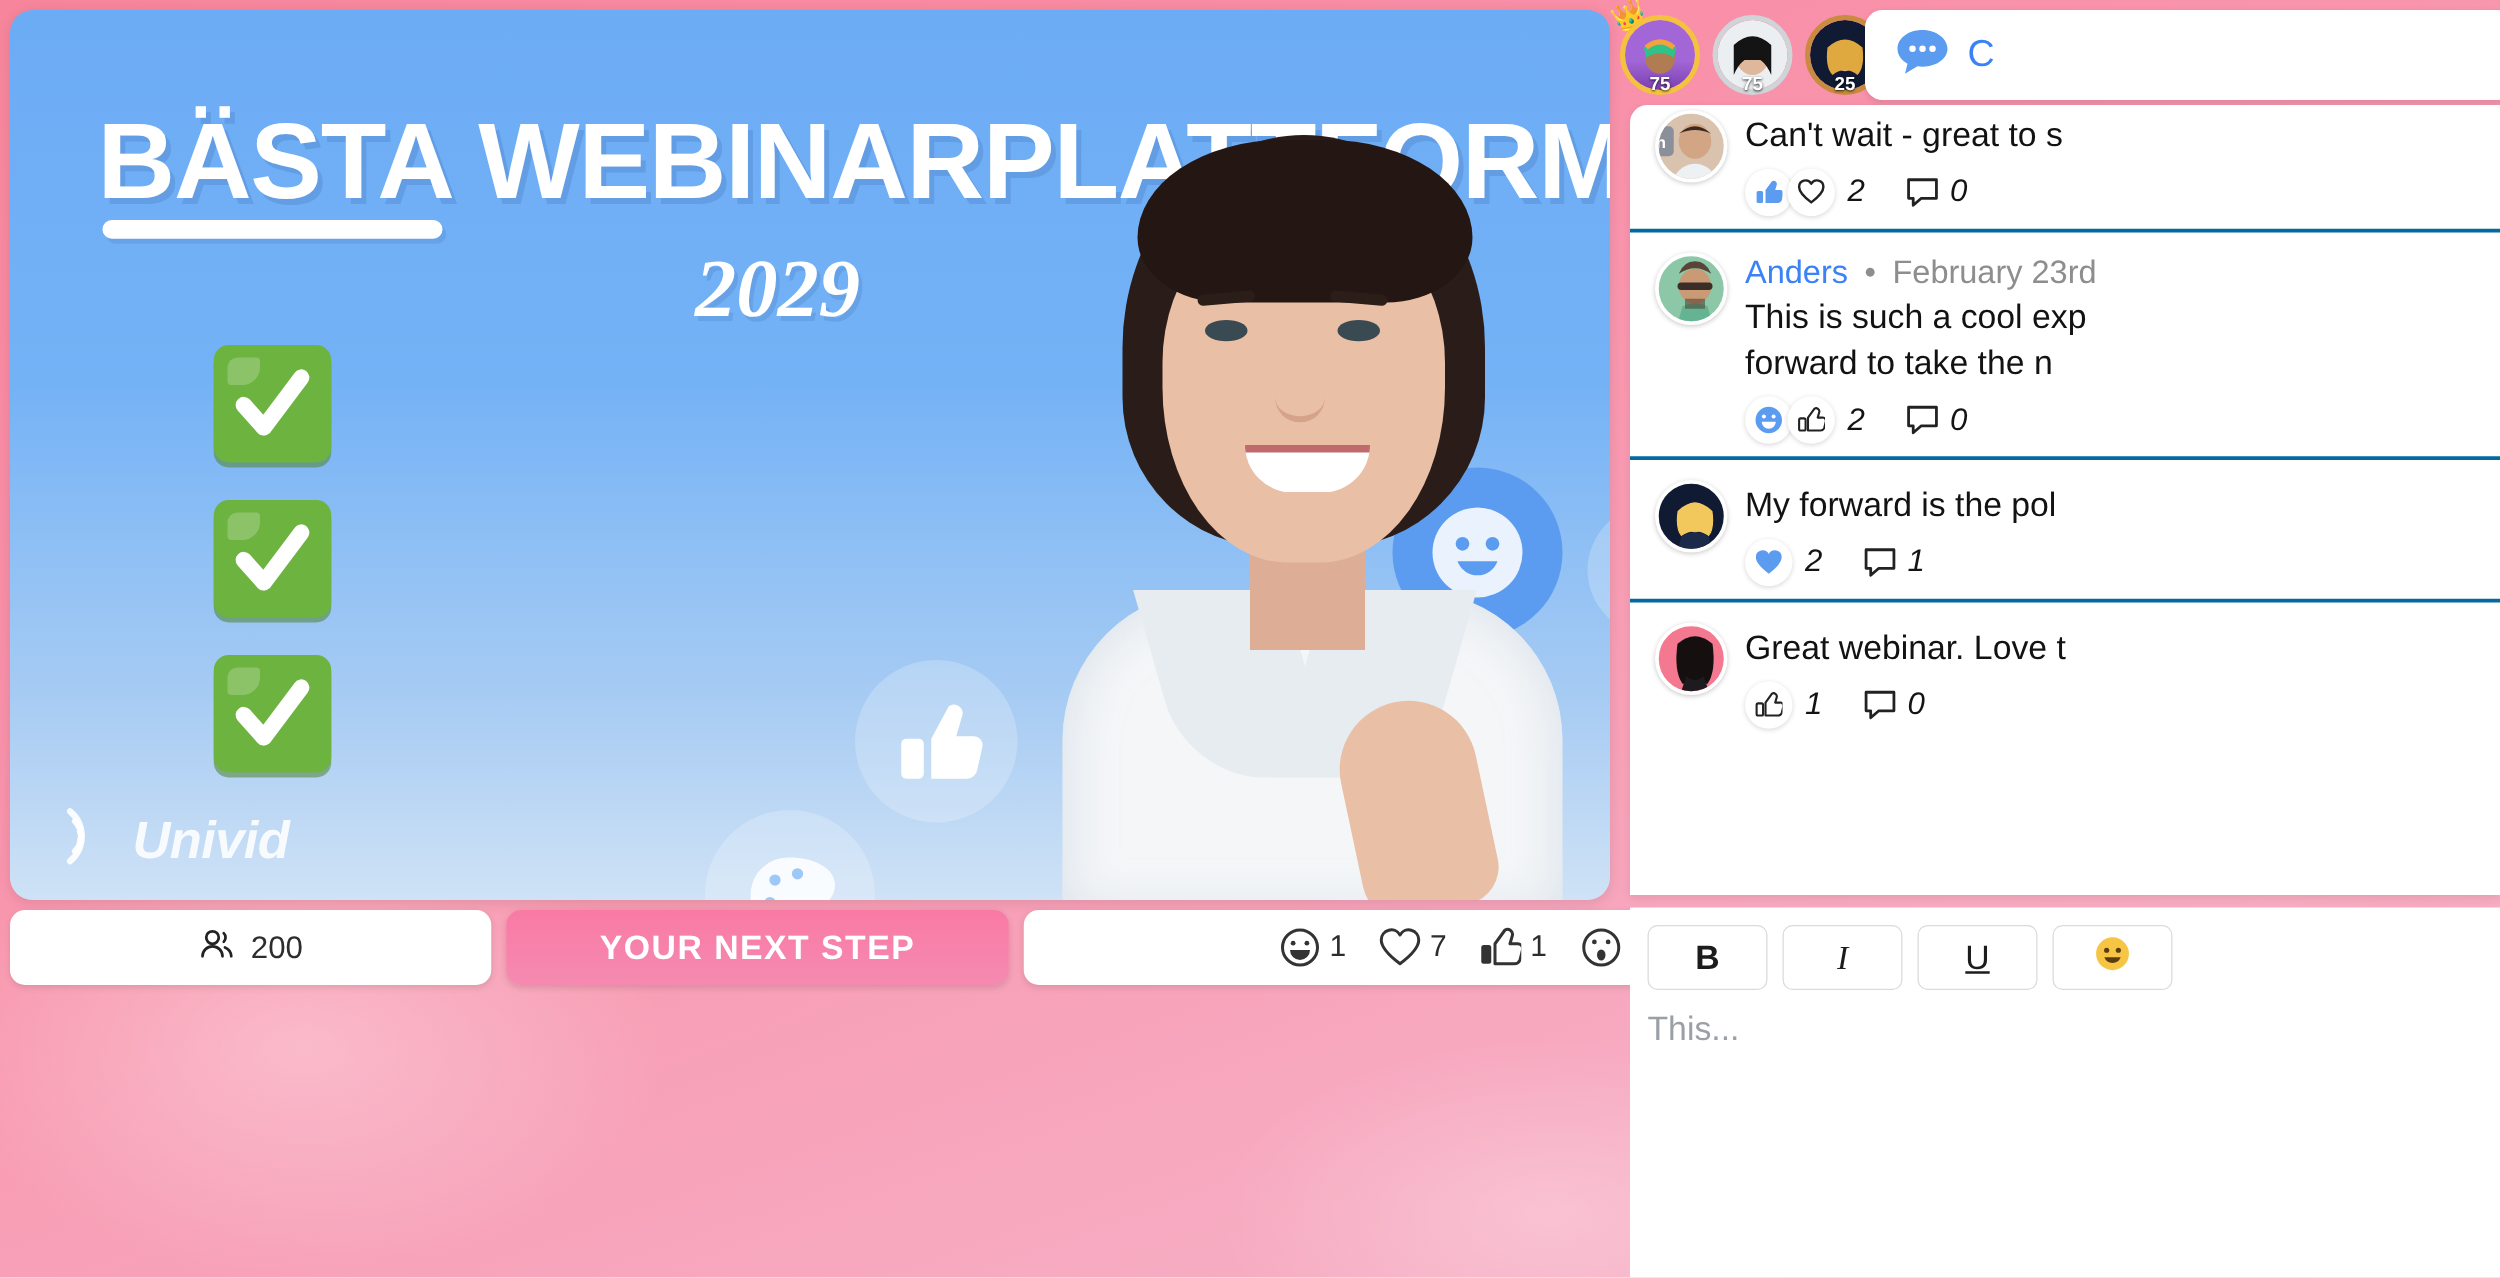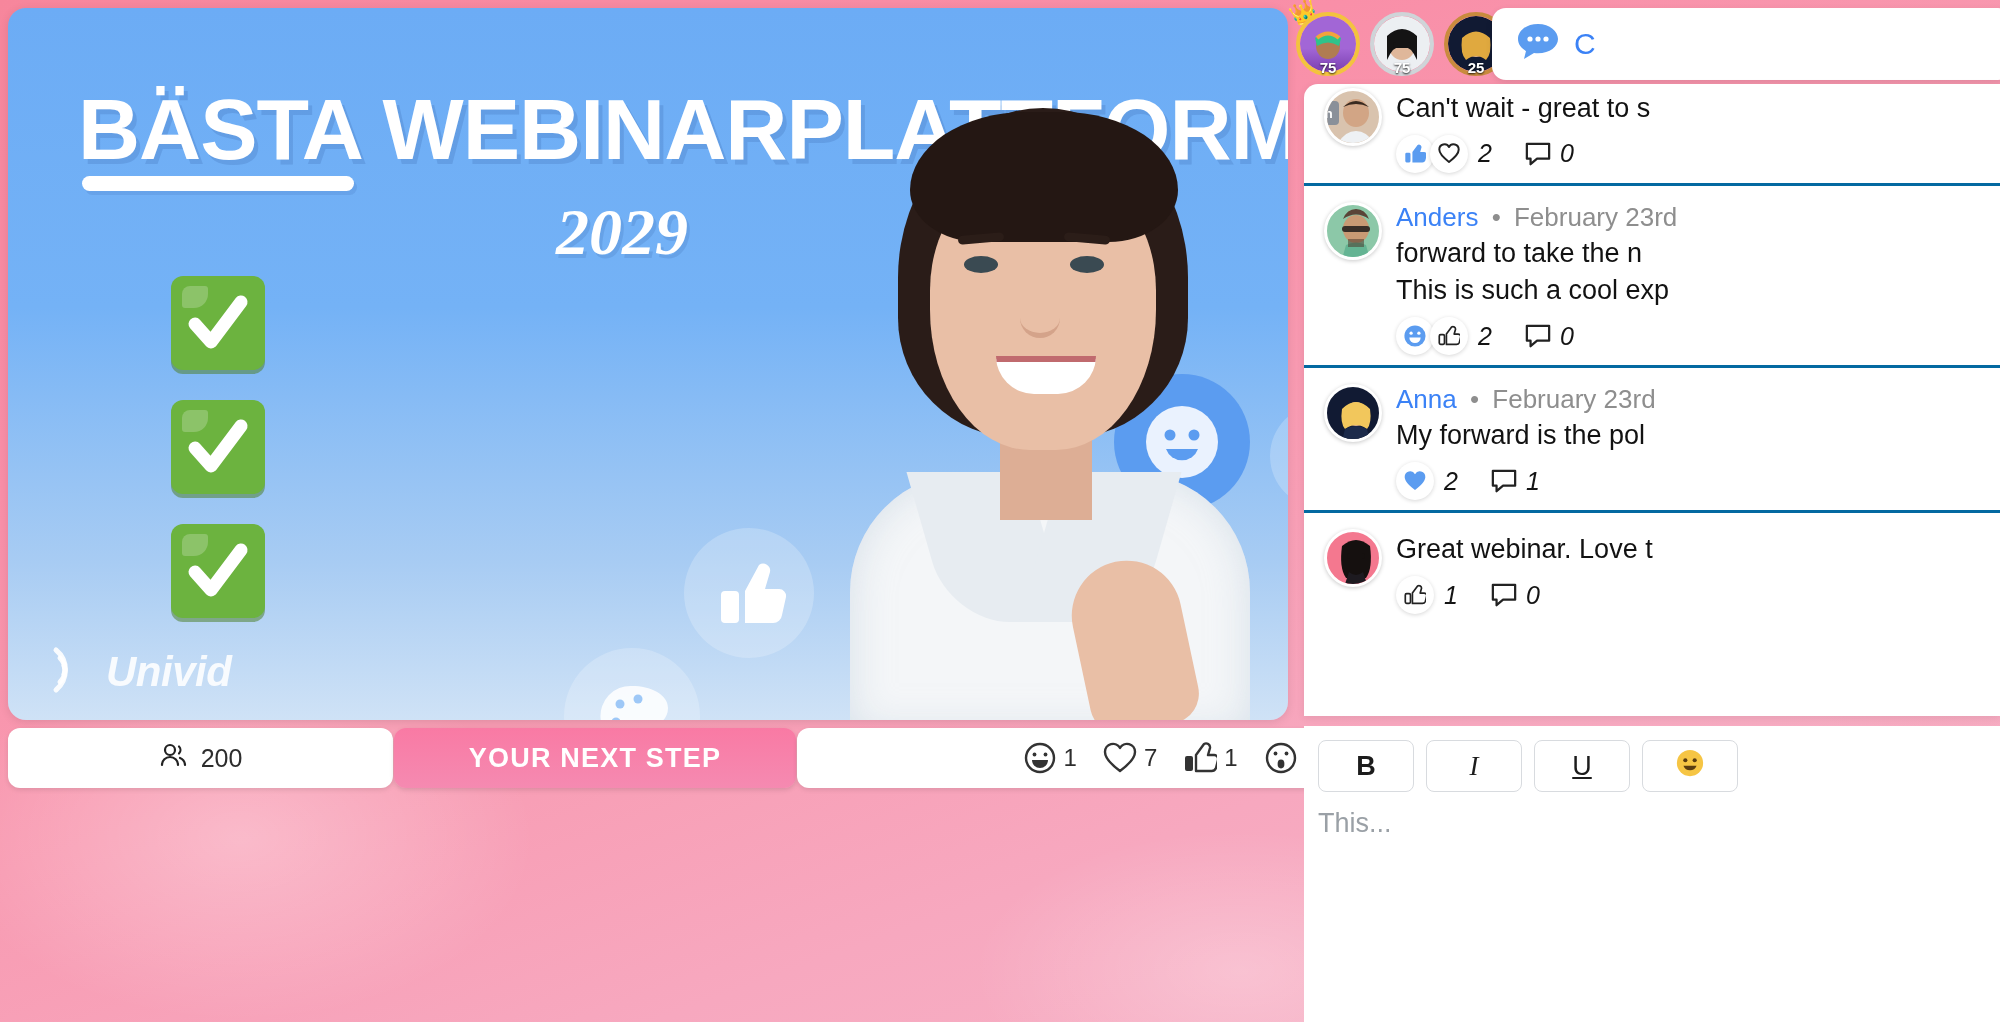--- a/index.html
+++ b/index.html
@@ -140,21 +140,21 @@
     font-style: italic;
   }
   .univid-logo .wordmark {
     font-size: 42px; font-weight: 700; letter-spacing: -.5px;
   }
 
   
   .bottombar {
     position: absolute; left: 8px; top: 728px;
     width: 1328px; height: 60px;
-    display: flex; align-items: stretch; gap: 1px;
+    display: flex; align-items: stretch; gap: 12px;
   }
   .pill {
     background: #ffffff; border-radius: 12px;
     display: flex; align-items: center; justify-content: center;
     box-shadow: 0 2px 5px rgba(0,0,0,.10);
   }
   .viewers { flex: 0 0 385px; gap: 12px; }
   .viewers .count { font-size: 25px; color: #2d2d2d; }
   .cta {
     flex: 0 0 402px; border-radius: 12px;
@@ -498,22 +498,22 @@
           <path d="M19 40 q10 -5 20 0 l5 18 h-30 Z" fill="#64b493"></path>
           <path d="M21 34 h16 v8 h-16 Z" fill="#4d3b2e" opacity=".55"></path>
         </svg>
       </div>
       <div class="body">
         <div class="head">
           <span class="name">Anders</span>
           <span class="dot">•</span>
           <span class="time">February 23rd</span>
         </div>
+        <div class="text">This is such a cool exp</div>
         <div class="text">forward to take the n</div>
-        <div class="text">This is such a cool exp</div>
         <div class="acts">
           <span class="chip">
             <svg width="24" height="24" viewBox="0 0 34 34" aria-hidden="true">
               <circle cx="17" cy="17" r="15" fill="#5b9cf0"></circle>
               <circle cx="11.5" cy="13" r="2.3" fill="#ffffff"></circle>
               <circle cx="22.5" cy="13" r="2.3" fill="#ffffff"></circle>
               <path d="M9 19 h16 a8 8 0 0 1 -16 0 Z" fill="#ffffff"></path>
             </svg>
           </span>
           <span class="chip">
@@ -535,25 +535,20 @@
 
     <div class="msg">
       <div class="av" style="background:#111a33">
         <svg width="58" height="58" viewBox="0 0 58 58" aria-hidden="true">
           <ellipse cx="29" cy="27" rx="11" ry="12" fill="#e0b089"></ellipse>
           <path d="M15 22 q14 -14 28 0 q2 14 -3 20 q-11 -8 -22 0 q-5 -6 -3 -20 Z" fill="#f2c75c"></path>
           <path d="M18 42 q11 -6 22 0 l4 16 h-30 Z" fill="#1c2a4a"></path>
         </svg>
       </div>
       <div class="body">
-        <div class="head">
-          <span class="name">Anna</span>
-          <span class="dot">•</span>
-          <span class="time">February 23rd</span>
-        </div>
         <div class="text">My forward is the pol</div>
         <div class="acts">
           <span class="chip">
             <svg width="24" height="22" viewBox="0 0 34 32" aria-hidden="true">
               <path d="M17 29 C5 20 2 14 2 10 a8 8 0 0 1 15 -4 a8 8 0 0 1 15 4 c0 4 -3 10 -15 19 Z" fill="#5b9cf0"></path>
             </svg>
           </span>
           <span class="n">2</span>
           <span class="cmt">
             <svg width="28" height="26" viewBox="0 0 30 28" aria-hidden="true">

